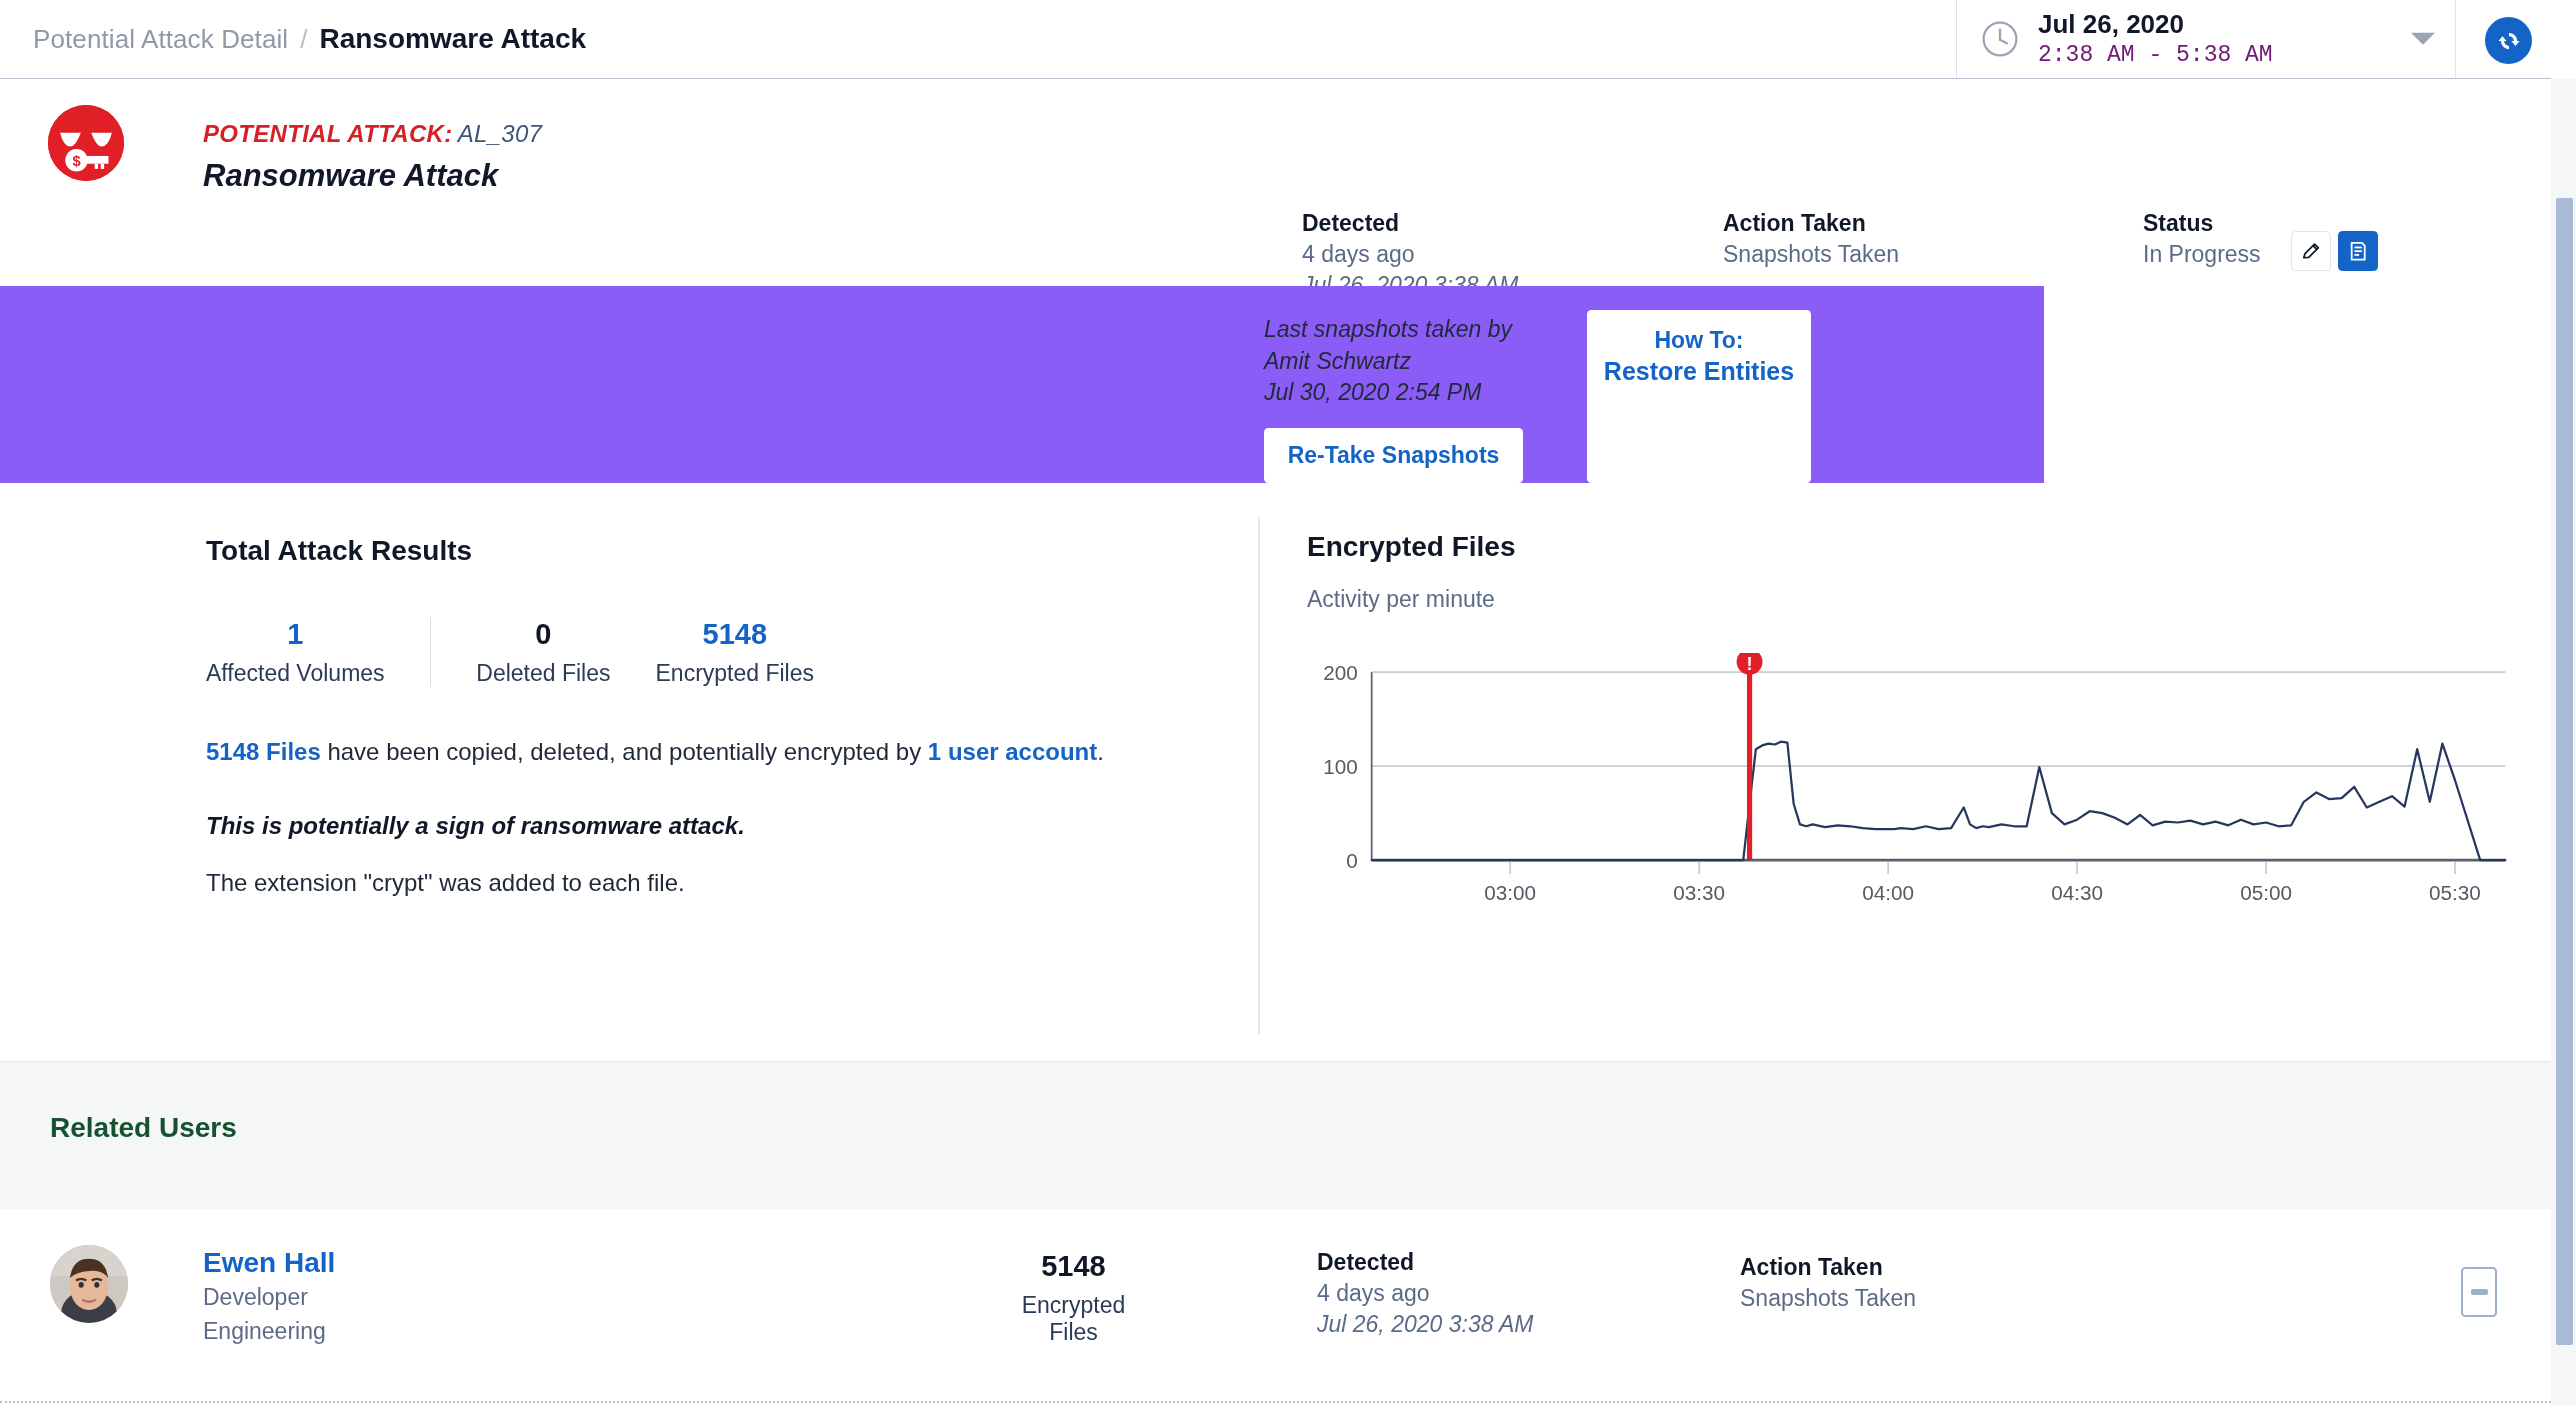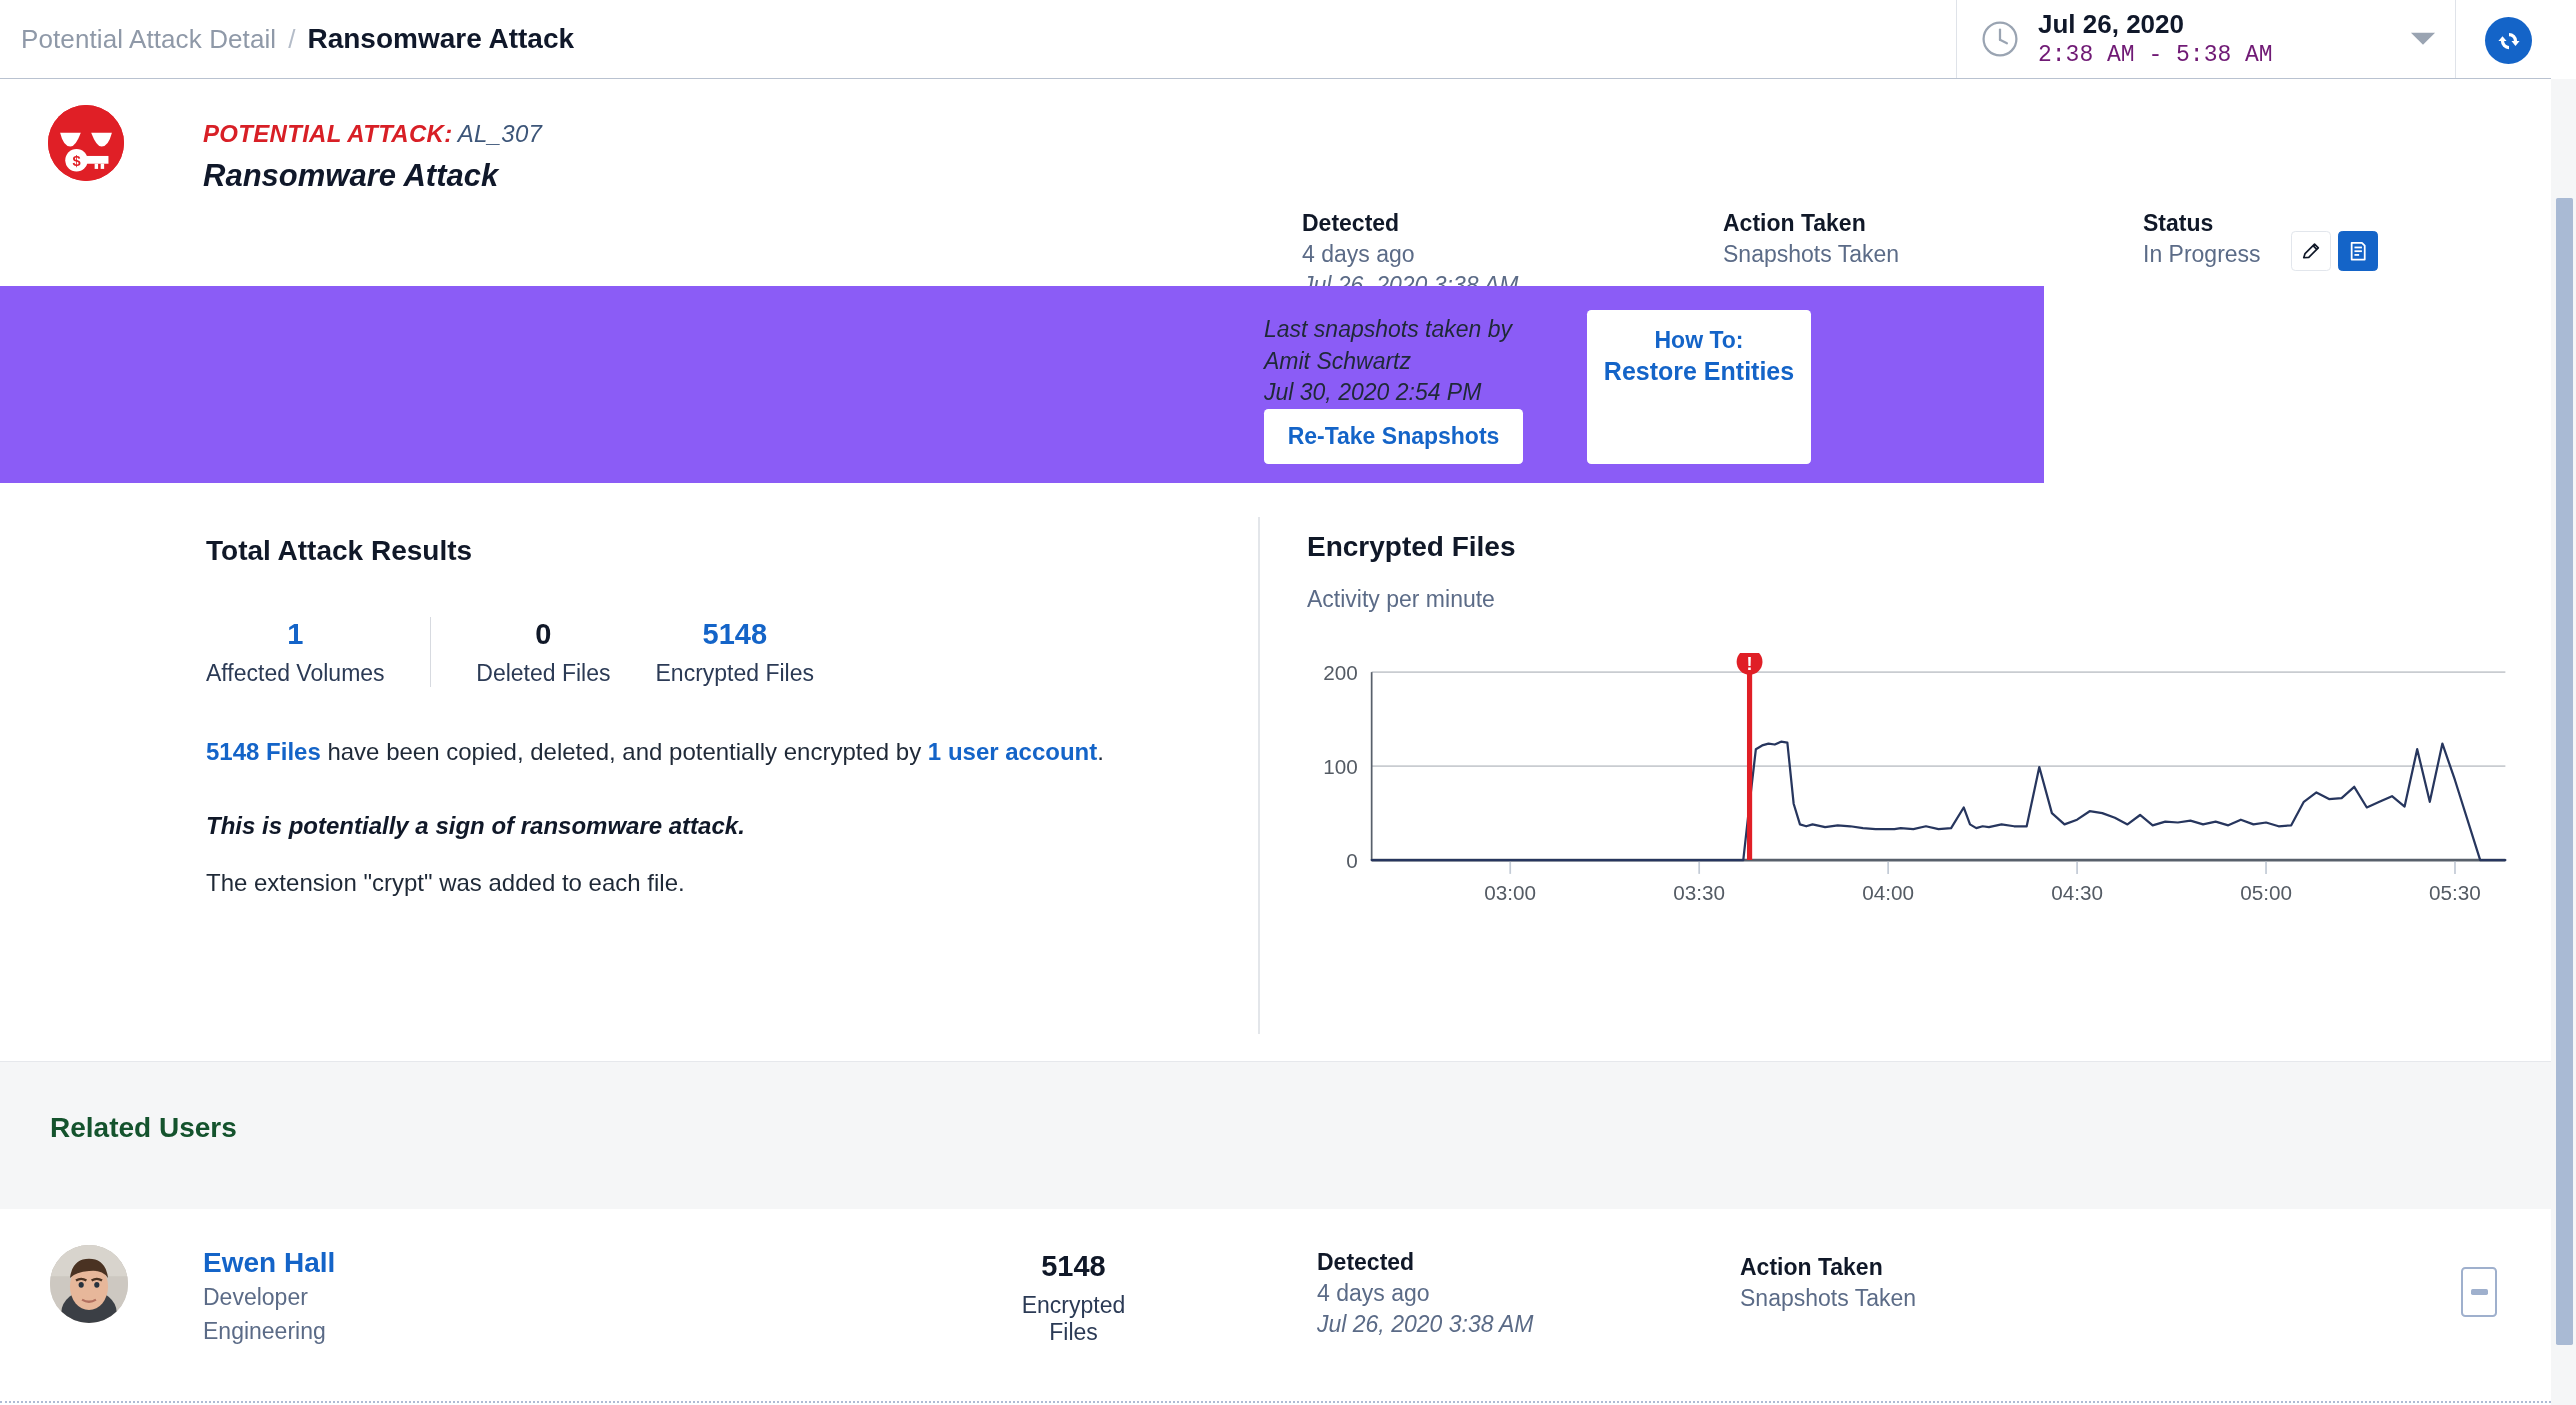--- a/index.html
+++ b/index.html
@@ -10,21 +10,21 @@
     overflow: hidden;
   }
   .page { position: relative; width: 2576px; height: 1405px; background: #fff; }
 
   
   .topbar {
     position: absolute; left: 0; top: 0; width: 2551px; height: 79px;
     border-bottom: 1.7px solid #b9c2d0; background: #fff;
     display: flex; align-items: center;
   }
-  .breadcrumb { display: flex; align-items: baseline; padding-left: 21px; }
+  .breadcrumb { display: flex; align-items: baseline; padding-left: 33px; }
   .bc-parent { font-size: 26px; color: #8f99a8; font-weight: 400; letter-spacing: 0.1px; }
   .bc-sep { font-size: 26px; color: #b4bcc8; margin: 0 12px; }
   .bc-current { font-size: 28px; color: #10182a; font-weight: 700; }
 
   .daterange {
     position: absolute; right: 95px; top: 0; height: 78px;
     display: flex; align-items: center;
     border-left: 1.7px solid #dfe3e9; border-right: 1.7px solid #dfe3e9;
     padding: 0 19px 0 24px; min-width: 500px;
   }
@@ -72,21 +72,21 @@
 
   
   .banner {
     position: absolute; left: 0; top: 286px; width: 2044px; height: 197px;
     background: #8b5cf6;
   }
   .banner-inner { position: absolute; left: 1264px; top: 0; display: flex; }
   .ban-text { padding-top: 28px; }
   .ban-line { font-size: 23px; color: #1f2937; font-style: italic; line-height: 1.38; }
   .ban-btn {
-    background: #fff; border-radius: 4.3px;
+    margin-top: 19px; background: #fff; border-radius: 4.3px;
     padding: 14px 0; width: 259px; text-align: center;
     font-size: 23px; font-weight: 700; color: #1464c8; cursor: pointer;
   }
   .howto-btn {
     margin-left: 64px; margin-top: 24px; background: #fff; border-radius: 4.3px;
     width: 224px; padding: 15.5px 8.6px; text-align: center; cursor: pointer;
   }
   .howto-t1 { font-size: 23px; font-weight: 700; color: #1464c8; line-height: 1.3; }
   .howto-t2 { font-size: 25px; font-weight: 700; color: #1464c8; line-height: 1.3; }
 

